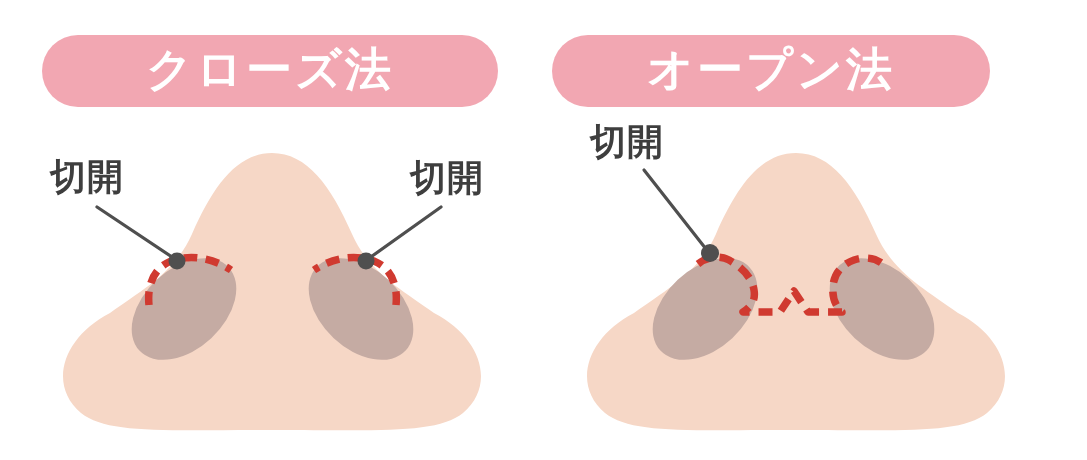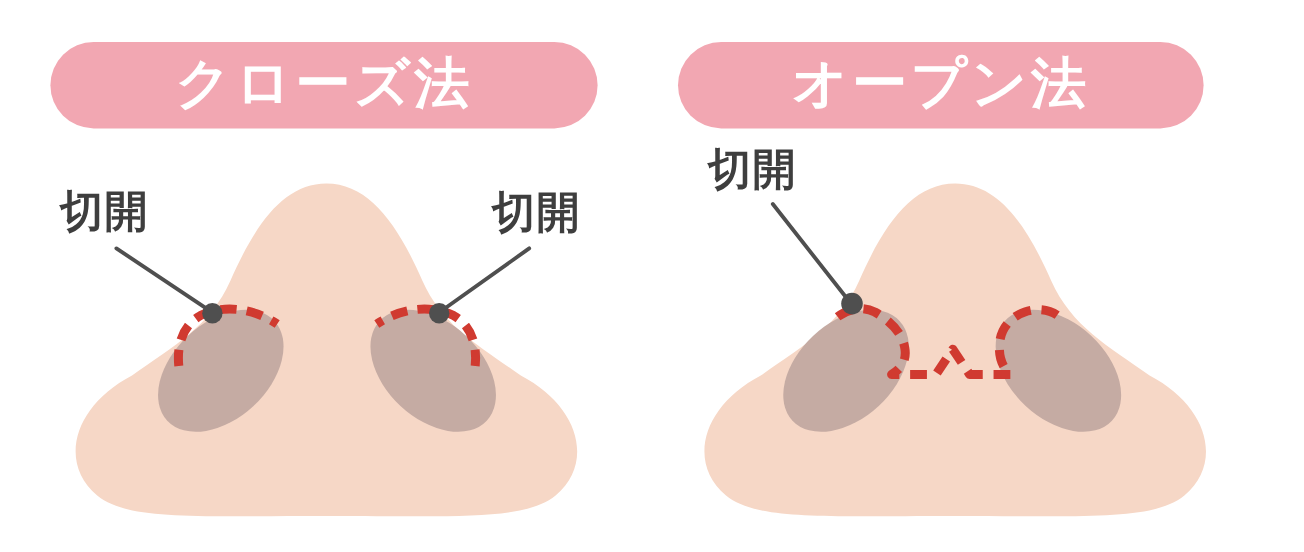--- a/index.html
+++ b/index.html
@@ -24,21 +24,21 @@
     position: absolute;
     top: 35px;
     height: 72px;
     border-radius: 36px;
     background: #F2A7B2;
     display: flex;
     align-items: center;
     justify-content: center;
   }
   .panel-closed .title-pill { left: 42px;  width: 456px; }
-  .panel-open   .title-pill { left: 21px;  width: 438px; }
+  .panel-open   .title-pill { left: 8px;  width: 438px; }
 
   .title-text {
     color: #ffffff;
     font-size: 46px;
     font-weight: 700;
     letter-spacing: 3px;
     line-height: 1;
     padding-bottom: 4px;
     white-space: nowrap;
   }

